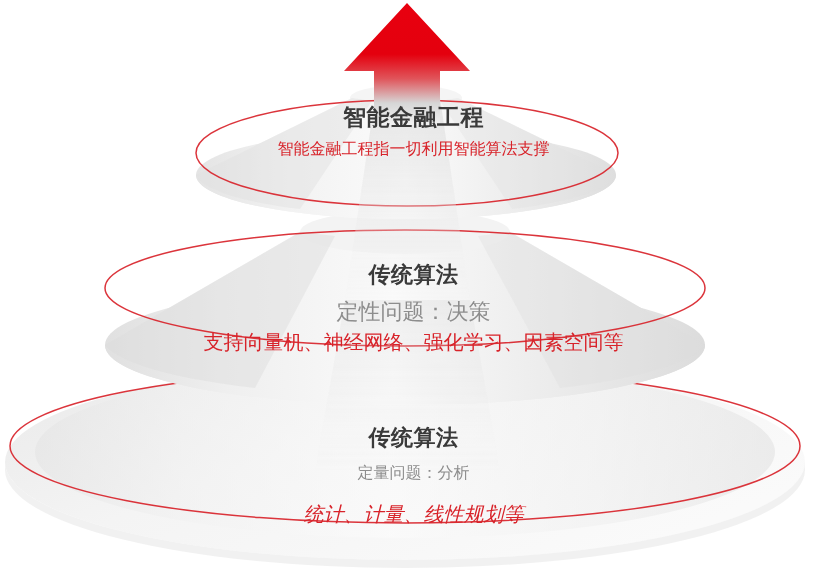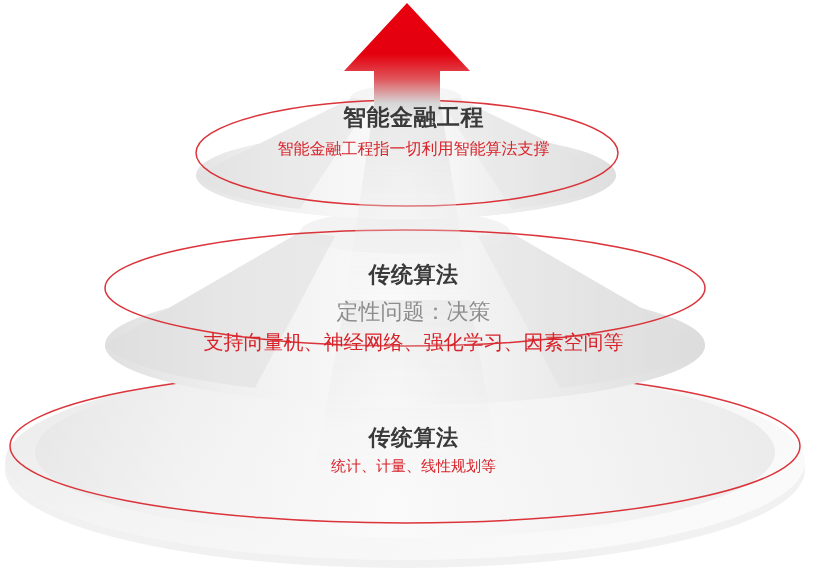--- a/index.html
+++ b/index.html
@@ -58,21 +58,21 @@
   
   #tier-mid { top: 262px; }
   #tier-mid .tier-title { font-size: 22px; }
   #tier-mid .tier-sub { font-size: 22px; margin-top: 11px; }
   #tier-mid .tier-desc { font-size: 20px; margin-top: 2px; }
 
   
   #tier-bot { top: 425px; }
   #tier-bot .tier-title { font-size: 22px; }
   #tier-bot .tier-sub { font-size: 16px; margin-top: 13px; }
-  #tier-bot .tier-desc { font-size: 15px; margin-top: 6px; }
+  #tier-bot .tier-desc { font-size: 20px; margin-top: 17px; font-style: italic; }
 </style>
 </head>
 <body>
 
 <div id="stage">
 
   <svg id="art" viewBox="0 0 827 570" xmlns="http://www.w3.org/2000/svg">
     <defs>
       <linearGradient id="arrowGrad" x1="0" y1="0" x2="0" y2="1">
         <stop offset="0%" stop-color="#e8000f"></stop>
@@ -165,16 +165,17 @@
   </div>
 
   <div class="tier" id="tier-mid">
     <div class="tier-title">传统算法</div>
     <div class="tier-sub">定性问题：决策</div>
     <div class="tier-desc">支持向量机、神经网络、强化学习、因素空间等</div>
   </div>
 
   <div class="tier" id="tier-bot">
     <div class="tier-title">传统算法</div>
+    <div class="tier-sub">定量问题：分析</div>
     <div class="tier-desc">统计、计量、线性规划等</div>
   </div>
 
 </div>
 
 </body></html>

